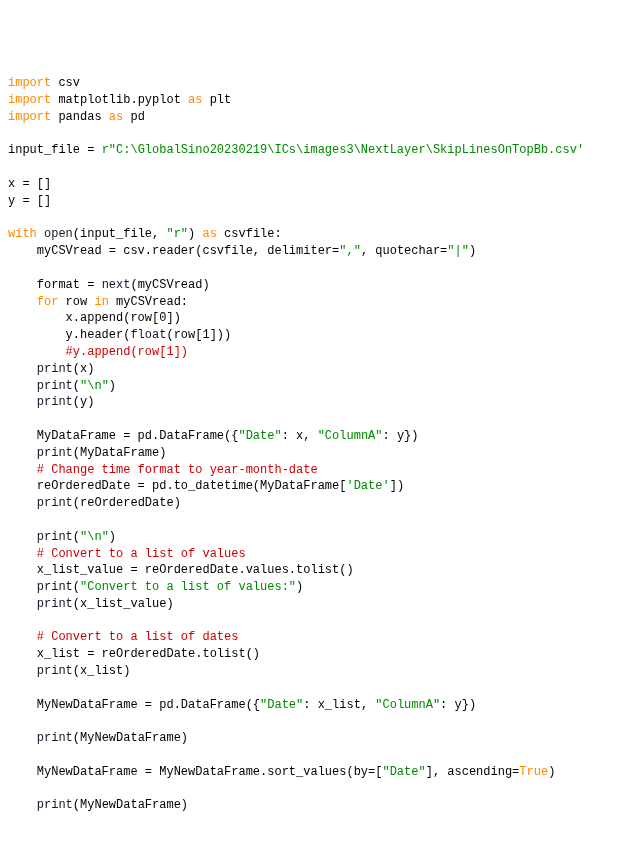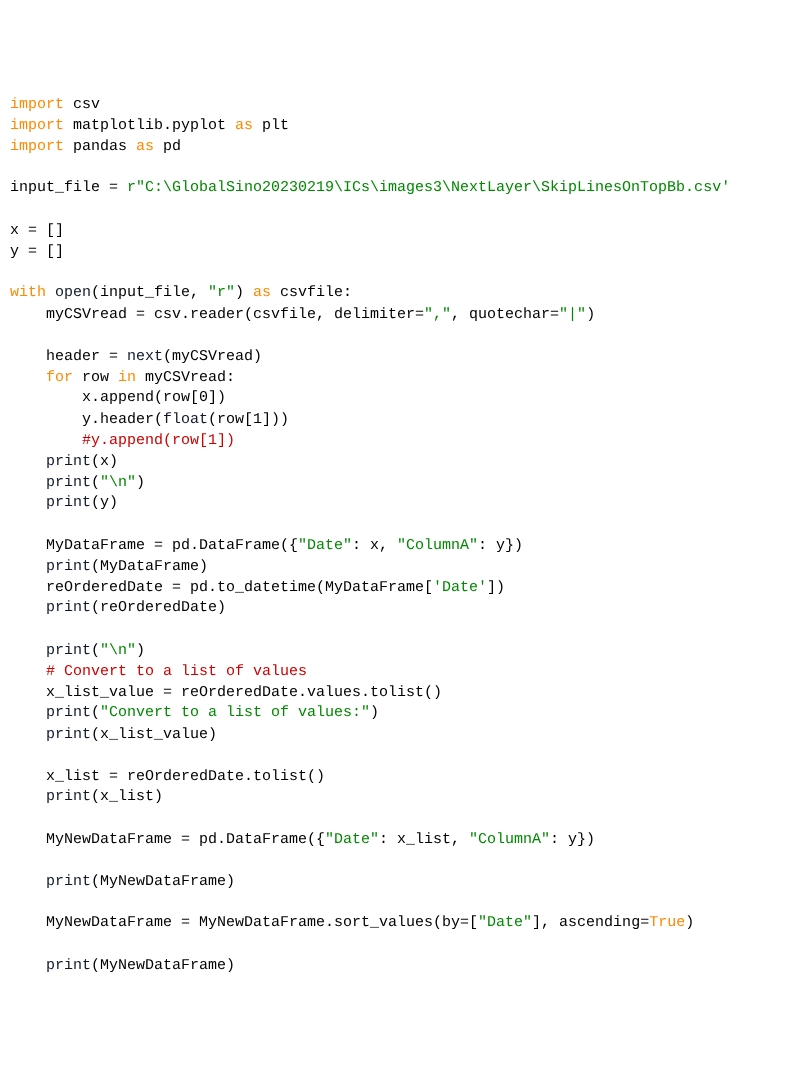--- a/index.html
+++ b/index.html
@@ -28,40 +28,42 @@
 </span><span class="kw">import</span><span class="ident"> pandas </span><span class="kw">as</span><span class="ident"> pd
 </span><span class="ident">
 </span><span class="ident">input_file = </span><span class="str">r"C:\GlobalSino20230219\ICs\images3\NextLayer\SkipLinesOnTopBb.csv'</span><span class="ident">
 </span><span class="ident">
 </span><span class="ident">x = []
 </span><span class="ident">y = []
 </span><span class="ident">
 </span><span class="kw">with</span><span class="ident"> </span><span class="builtin">open</span><span class="ident">(input_file, </span><span class="str">"r"</span><span class="ident">) </span><span class="kw">as</span><span class="ident"> csvfile:
 </span><span class="ident">    myCSVread = csv.reader(csvfile, delimiter=</span><span class="str">","</span><span class="ident">, quotechar=</span><span class="str">"|"</span><span class="ident">)
 </span><span class="ident">
-</span><span class="ident">    header = </span><span class="builtin">next</span><span class="ident">(myCSVread)
+</span><span class="ident">    format = </span><span class="builtin">next</span><span class="ident">(myCSVread)
 </span><span class="ident">    </span><span class="kw">for</span><span class="ident"> row </span><span class="kw">in</span><span class="ident"> myCSVread:
 </span><span class="ident">        x.append(row[</span><span class="ident">0</span><span class="ident">])
 </span><span class="ident">        y.header(</span><span class="builtin">float</span><span class="ident">(row[</span><span class="ident">1</span><span class="ident">]))
 </span><span class="comment">        #y.append(row[1])
 </span><span class="ident">    </span><span class="builtin">print</span><span class="ident">(x)
 </span><span class="ident">    </span><span class="builtin">print</span><span class="ident">(</span><span class="str">"\n"</span><span class="ident">)
 </span><span class="ident">    </span><span class="builtin">print</span><span class="ident">(y)
 </span><span class="ident">
 </span><span class="ident">    MyDataFrame = pd.DataFrame({</span><span class="str">"Date"</span><span class="ident">: x, </span><span class="str">"ColumnA"</span><span class="ident">: y})
 </span><span class="ident">    </span><span class="builtin">print</span><span class="ident">(MyDataFrame)
+</span><span class="comment">    # Change time format to year-month-date
 </span><span class="ident">    reOrderedDate = pd.to_datetime(MyDataFrame[</span><span class="str">'Date'</span><span class="ident">])
 </span><span class="ident">    </span><span class="builtin">print</span><span class="ident">(reOrderedDate)
 </span><span class="ident">
 </span><span class="ident">    </span><span class="builtin">print</span><span class="ident">(</span><span class="str">"\n"</span><span class="ident">)
 </span><span class="comment">    # Convert to a list of values
 </span><span class="ident">    x_list_value = reOrderedDate.values.tolist()
 </span><span class="ident">    </span><span class="builtin">print</span><span class="ident">(</span><span class="str">"Convert to a list of values:"</span><span class="ident">)
 </span><span class="ident">    </span><span class="builtin">print</span><span class="ident">(x_list_value)
 </span><span class="ident">
+</span><span class="comment">    # Convert to a list of dates
 </span><span class="ident">    x_list = reOrderedDate.tolist()
 </span><span class="ident">    </span><span class="builtin">print</span><span class="ident">(x_list)
 </span><span class="ident">
 </span><span class="ident">    MyNewDataFrame = pd.DataFrame({</span><span class="str">"Date"</span><span class="ident">: x_list, </span><span class="str">"ColumnA"</span><span class="ident">: y})
 </span><span class="ident">
 </span><span class="ident">    </span><span class="builtin">print</span><span class="ident">(MyNewDataFrame)
 </span><span class="ident">
 </span><span class="ident">    MyNewDataFrame = MyNewDataFrame.sort_values(by=[</span><span class="str">"Date"</span><span class="ident">], ascending=</span><span class="kw">True</span><span class="ident">)
 </span><span class="ident">
 </span><span class="ident">    </span><span class="builtin">print</span><span class="ident">(MyNewDataFrame)

